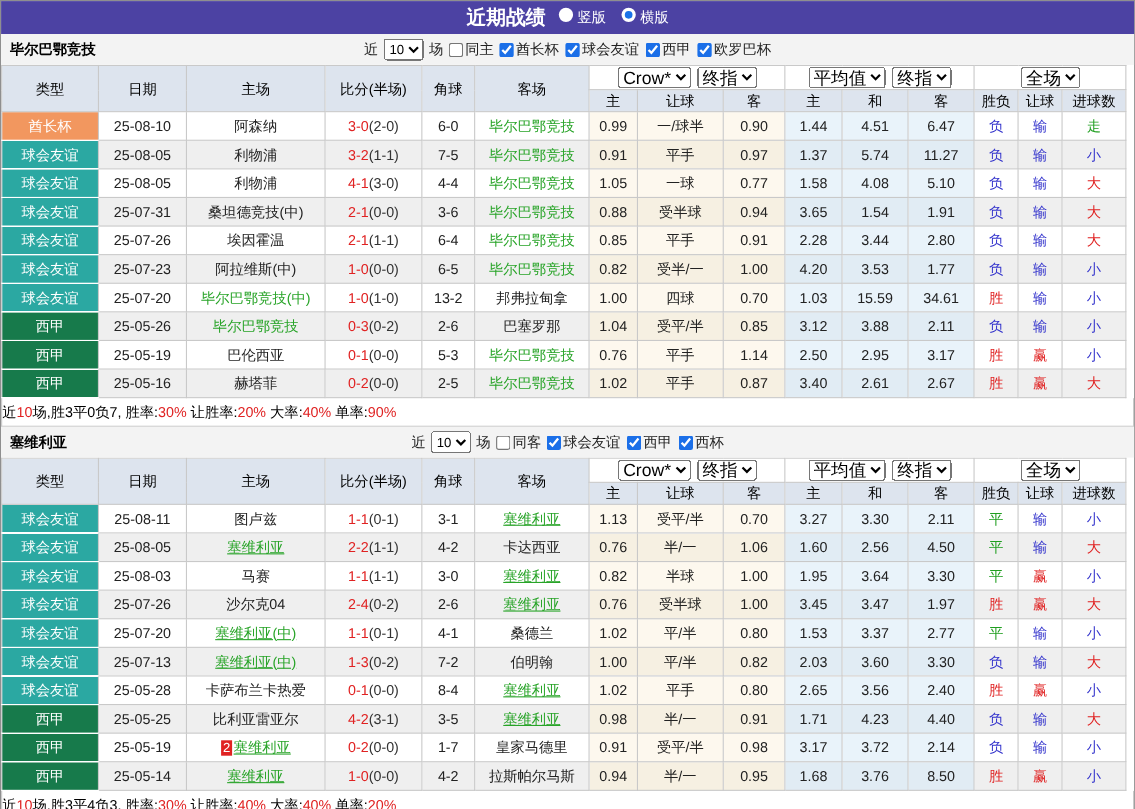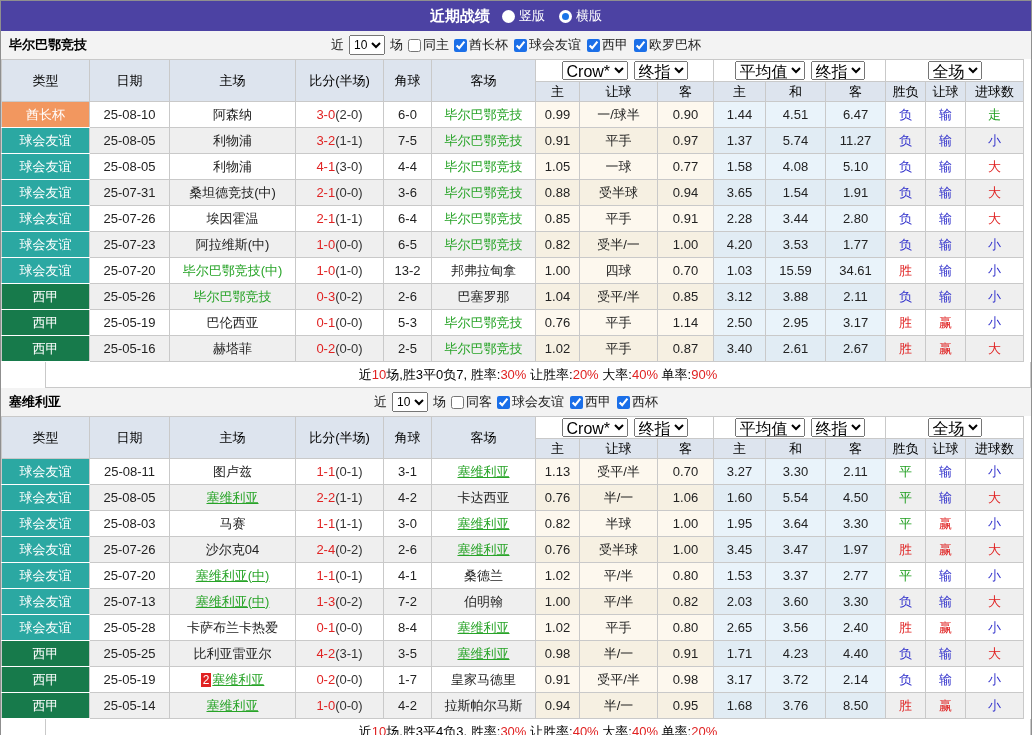--- a/index.html
+++ b/index.html
@@ -1,22 +1,22 @@
 <!DOCTYPE html>
 <html><head>
 <meta charset="utf-8">
 <style>
   *{box-sizing:border-box;}
   body{margin:0;background:#fff;font-family:"Liberation Sans","DejaVu Sans",sans-serif;font-size:13px;color:#222;}
   .page{width:1032px;border:1px solid #8f8f8f;}
   
   .topbar{height:30px;background:#4c42a3;display:flex;align-items:center;justify-content:center;gap:12px;color:#fff;}
-  .topbar .title{font-weight:bold;font-size:15px;}
+  .topbar .title{font-weight:bold;font-size:18px;}
   .radios{display:flex;align-items:center;gap:14px;}
-  .radio{display:inline-flex;align-items:center;gap:4px;cursor:pointer;}
+  .radio{display:inline-flex;gap:4px;cursor:pointer;}
   .rdot{width:13px;height:13px;border-radius:50%;background:#fff;display:inline-block;position:relative;}
   .rdot.checked::after{content:'';position:absolute;left:3px;top:3px;width:7px;height:7px;border-radius:50%;background:#1a73e8;}
   
   .filter-row{position:relative;height:28px;background:#f3f3f3;display:flex;align-items:center;}
   .team-title{position:absolute;left:8px;font-weight:bold;color:#000;}
   .controls{margin:0 auto;display:flex;align-items:center;gap:5px;}
   .controls select{font-size:12px;height:20px;}
   .chk{display:inline-flex;align-items:center;gap:2px;}
   input[type=checkbox]{width:13px;height:13px;accent-color:#1b6fe8;margin:0;}
   .leagues{display:inline-flex;align-items:center;gap:6px;}
@@ -34,21 +34,21 @@
   .grid td.type-cell{color:#fff;border-top-color:#fff;border-bottom-color:#fff;font-size:13px;}
   .tname{color:#222;}
   .tname.focus{color:#28a428;}
   .u-focus .tname.focus{text-decoration:underline;}
   .ft{color:#e02222;}
   .ht{color:#333;}
   .c-red{color:#e02222;}
   .c-blue{color:#3333cc;}
   .c-green{color:#1f9e1f;}
   .red-badge{background:#e02222;color:#fff;padding:0 2px;margin-right:1px;font-size:12px;}
-  .summary{height:26px;line-height:25px;text-align:center;border:1px solid #c9c9c9;border-top:0;color:#000;margin-left:44px;}
+  .summary{height:26px;line-height:25px;text-align:left;border:1px solid #c9c9c9;border-top:0;color:#000;}
   .summary .red{color:#e02222;}
 </style>
 </head>
 <body>
 
 <div class="page">
 
   <div class="topbar">
     <span class="title">近期战绩</span>
     <span class="radios">
@@ -415,21 +415,21 @@
             <td class="type-cell" style="background: rgb(43, 168, 162);">球会友谊</td>
             <td>25-08-05</td>
             <td><span class="tname focus">塞维利亚</span></td>
             <td><span class="ft">2-2</span><span class="ht">(1-1)</span></td>
             <td>4-2</td>
             <td><span class="tname">卡达西亚</span></td>
             <td>0.76</td>
             <td>半/一</td>
             <td>1.06</td>
             <td>1.60</td>
-            <td>5.54</td>
+            <td>2.56</td>
             <td>4.50</td>
             <td><span class="c-green">平</span></td>
             <td><span class="c-blue">输</span></td>
             <td><span class="c-red">大</span></td>
           </tr>
           <tr>
             <td class="type-cell" style="background: rgb(43, 168, 162);">球会友谊</td>
             <td>25-08-03</td>
             <td><span class="tname">马赛</span></td>
             <td><span class="ft">1-1</span><span class="ht">(1-1)</span></td>

